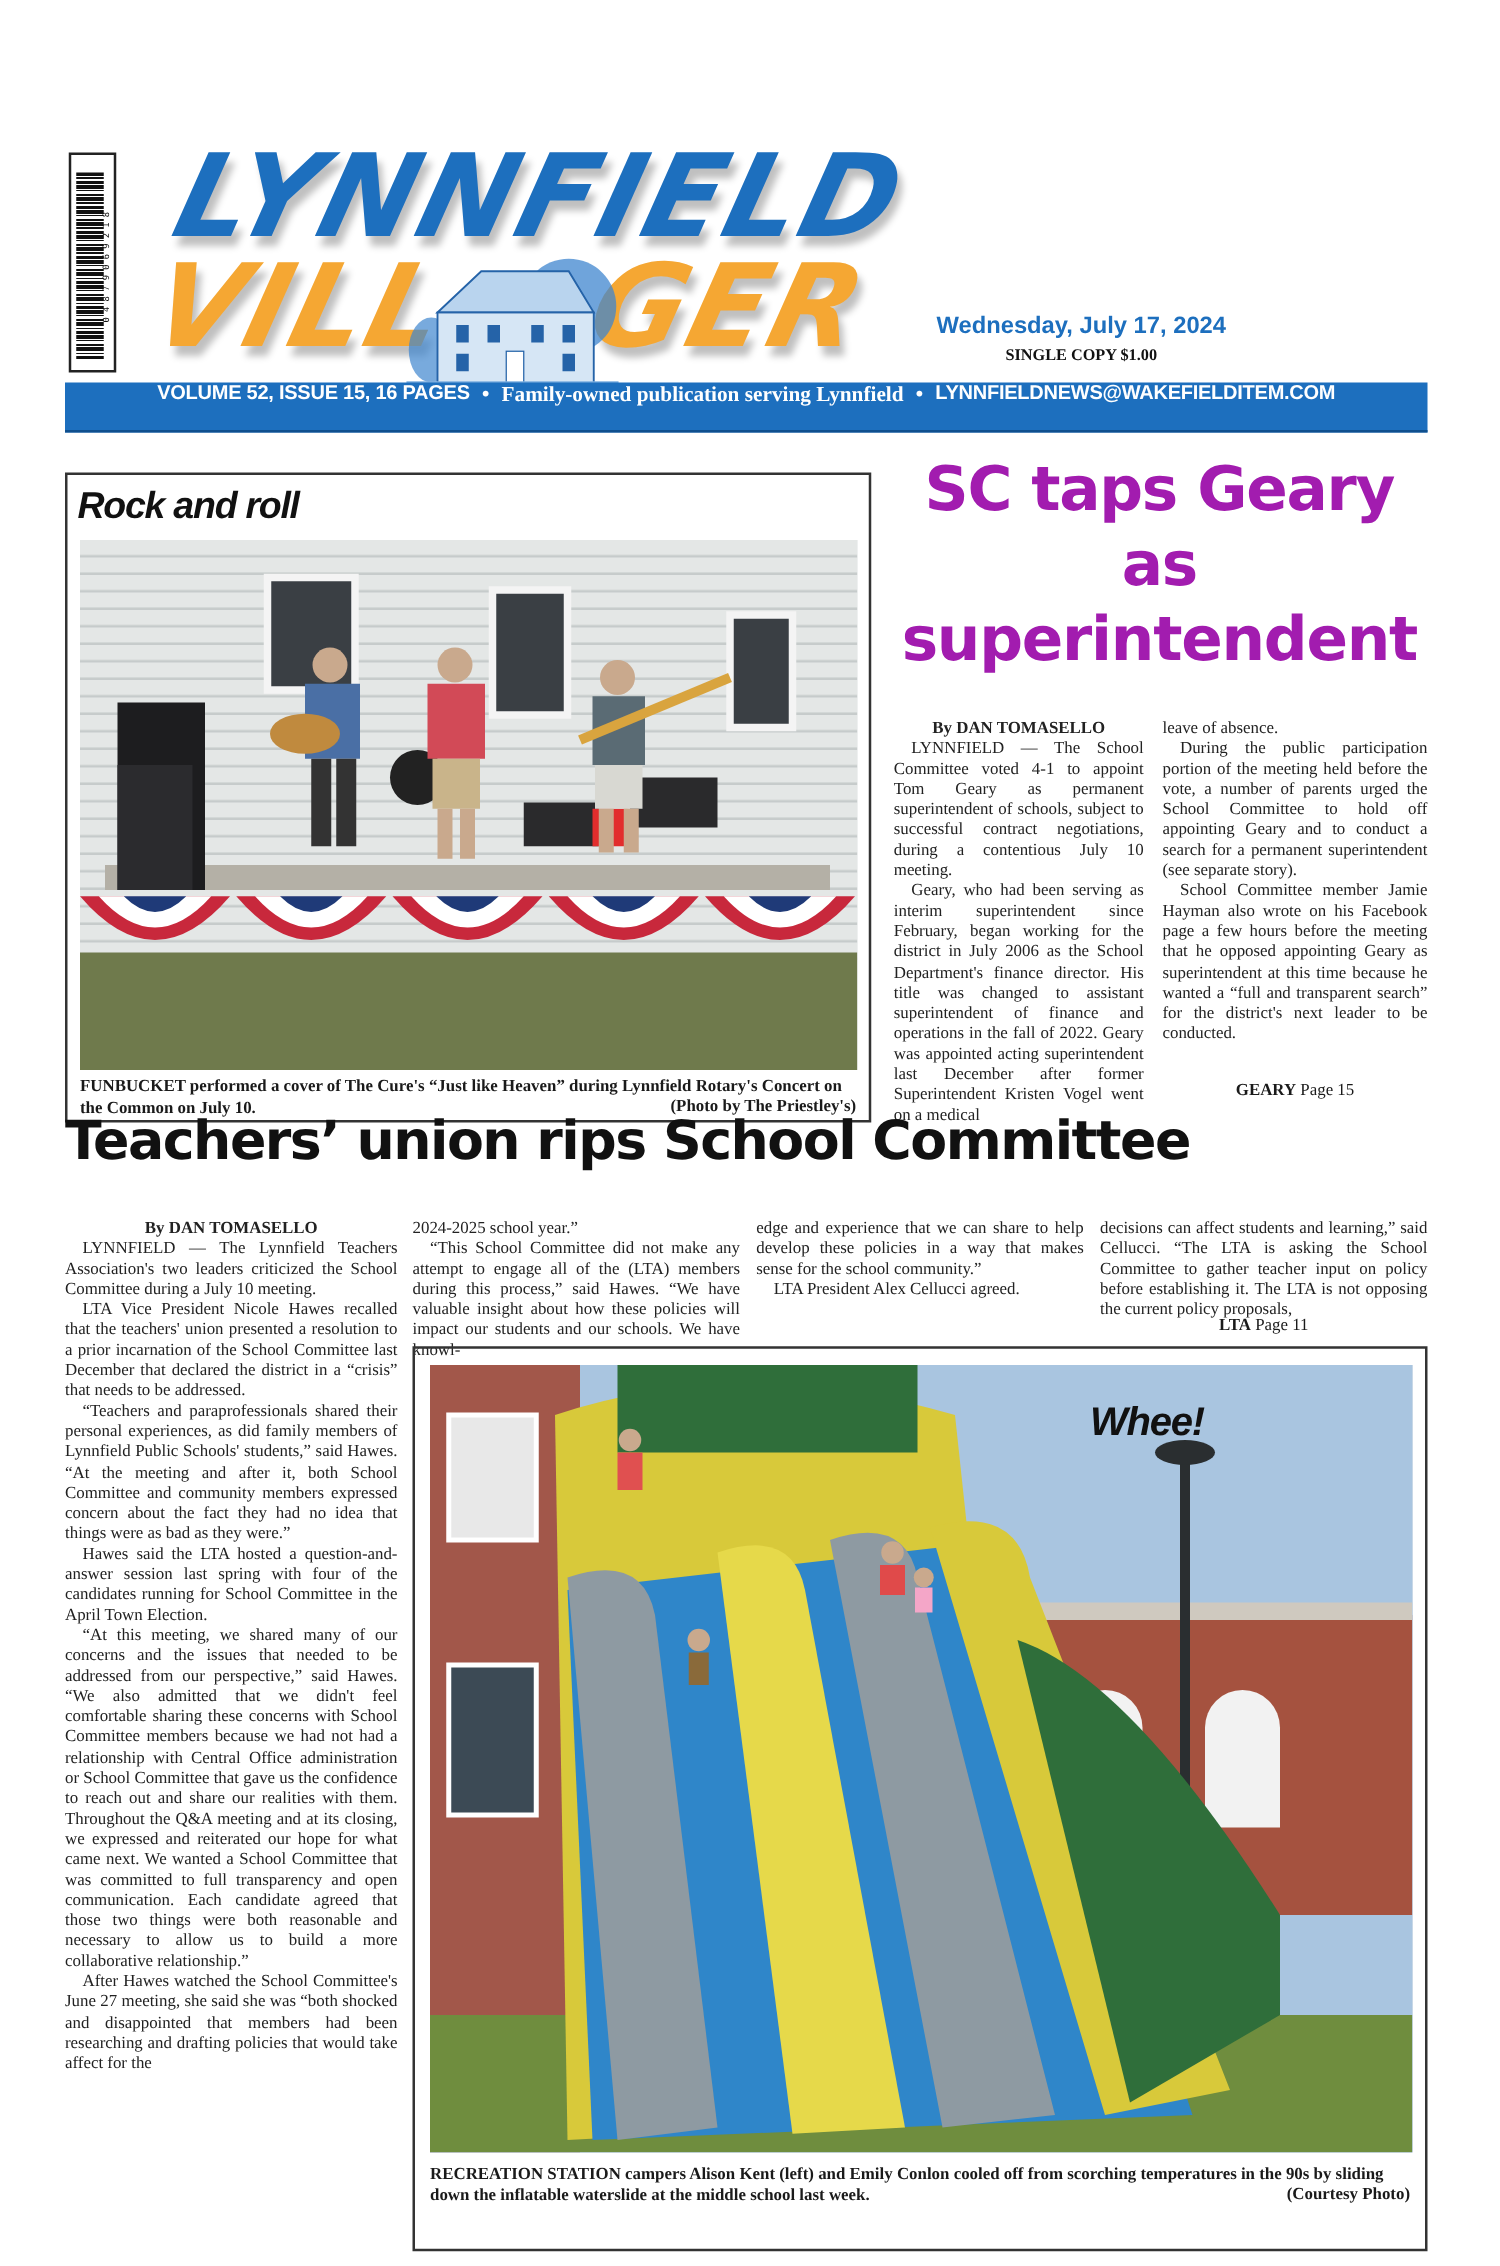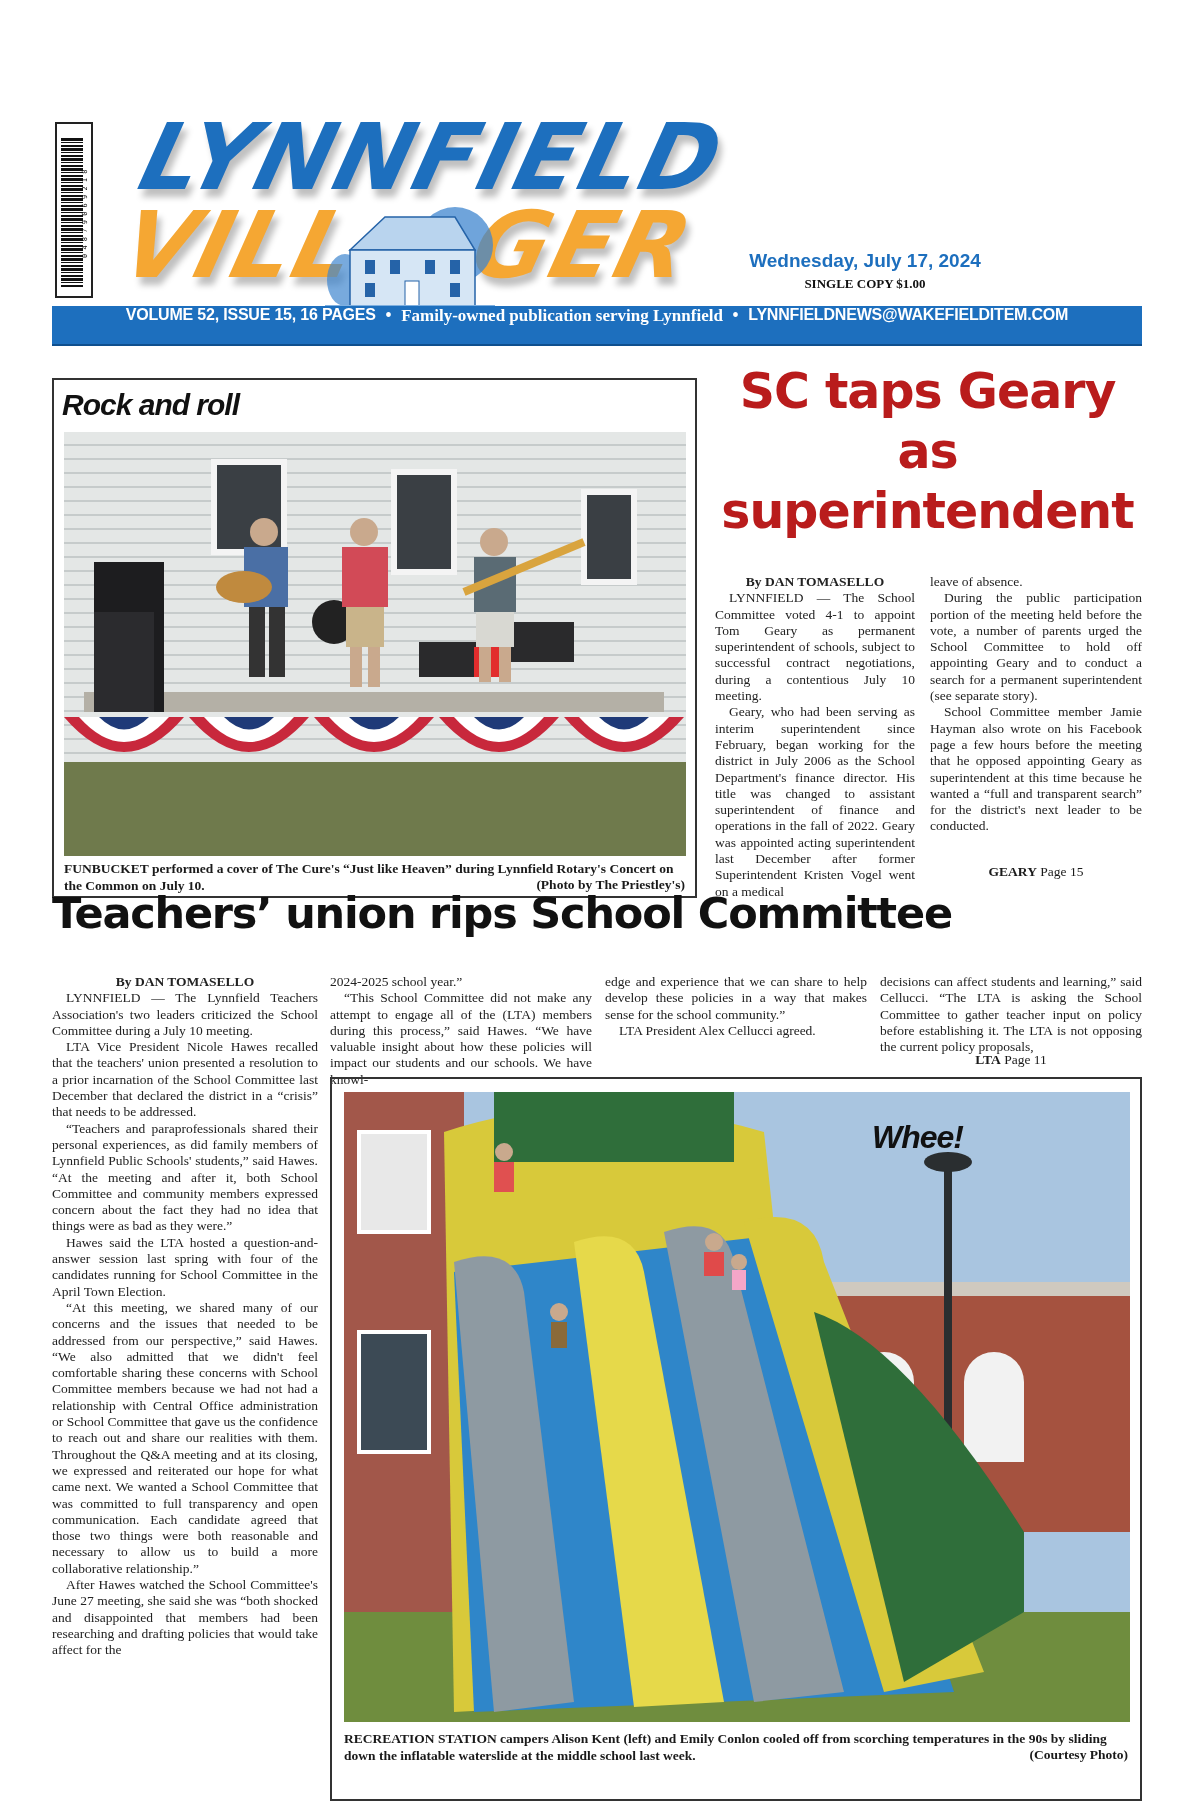--- a/index.html
+++ b/index.html
@@ -26,21 +26,21 @@
   .banner .ital { font-family: "Liberation Serif", serif; font-weight: bold; font-size: 17px; }
 
   
   .photo-box { position: absolute; left: 52px; top: 362px; width: 645px; height: 520px; border: 2px solid #333; margin-top: 16px; }
   .photo-box .kicker { position: absolute; left: 8px; top: 8px; font-family: "Liberation Sans", sans-serif; font-style: italic; font-weight: bold; font-size: 30px; letter-spacing: -1px; color: #111; }
   .photo-box .photo { position: absolute; left: 10px; top: 52px; width: 622px; height: 424px; overflow: hidden; background: #dfe3e3; }
   .photo-box .caption { position: absolute; left: 10px; top: 480px; width: 622px; font-family: "Liberation Serif", serif; font-weight: bold; font-size: 13.5px; line-height: 17px; }
   .photo-box .credit { position: absolute; right: 10px; top: 497px; font-family: "Liberation Serif", serif; font-weight: bold; font-size: 13.5px; }
 
   
-  .geary-headline { position: absolute; left: 705px; top: 362px; width: 445px; text-align: center; font-family: "DejaVu Sans", sans-serif; font-weight: bold; font-size: 49px; line-height: 60px; letter-spacing: -1px; color: #b91c1c; }
+  .geary-headline { position: absolute; left: 705px; top: 362px; width: 445px; text-align: center; font-family: "DejaVu Sans", sans-serif; font-weight: bold; font-size: 49px; line-height: 60px; letter-spacing: -1px; color: #a21caf; }
   .col { position: absolute; font-family: "Liberation Serif", serif; font-size: 13.5px; line-height: 16.3px; text-align: justify; color: #222; margin-top: 12px; }
   .col p { text-indent: 14px; }
   .byline { font-weight: bold; text-align: center; text-indent: 0 !important; }
   .jump { position: absolute; font-family: "Liberation Serif", serif; font-size: 13.5px; text-align: center; }
   .jump b { font-weight: bold; }
 
   
   .teach-headline { position: absolute; left: 52px; top: 888px; width: 1090px; font-family: "DejaVu Sans", sans-serif; font-weight: bold; font-size: 43px; letter-spacing: -1.2px; color: #111; }
 
   

